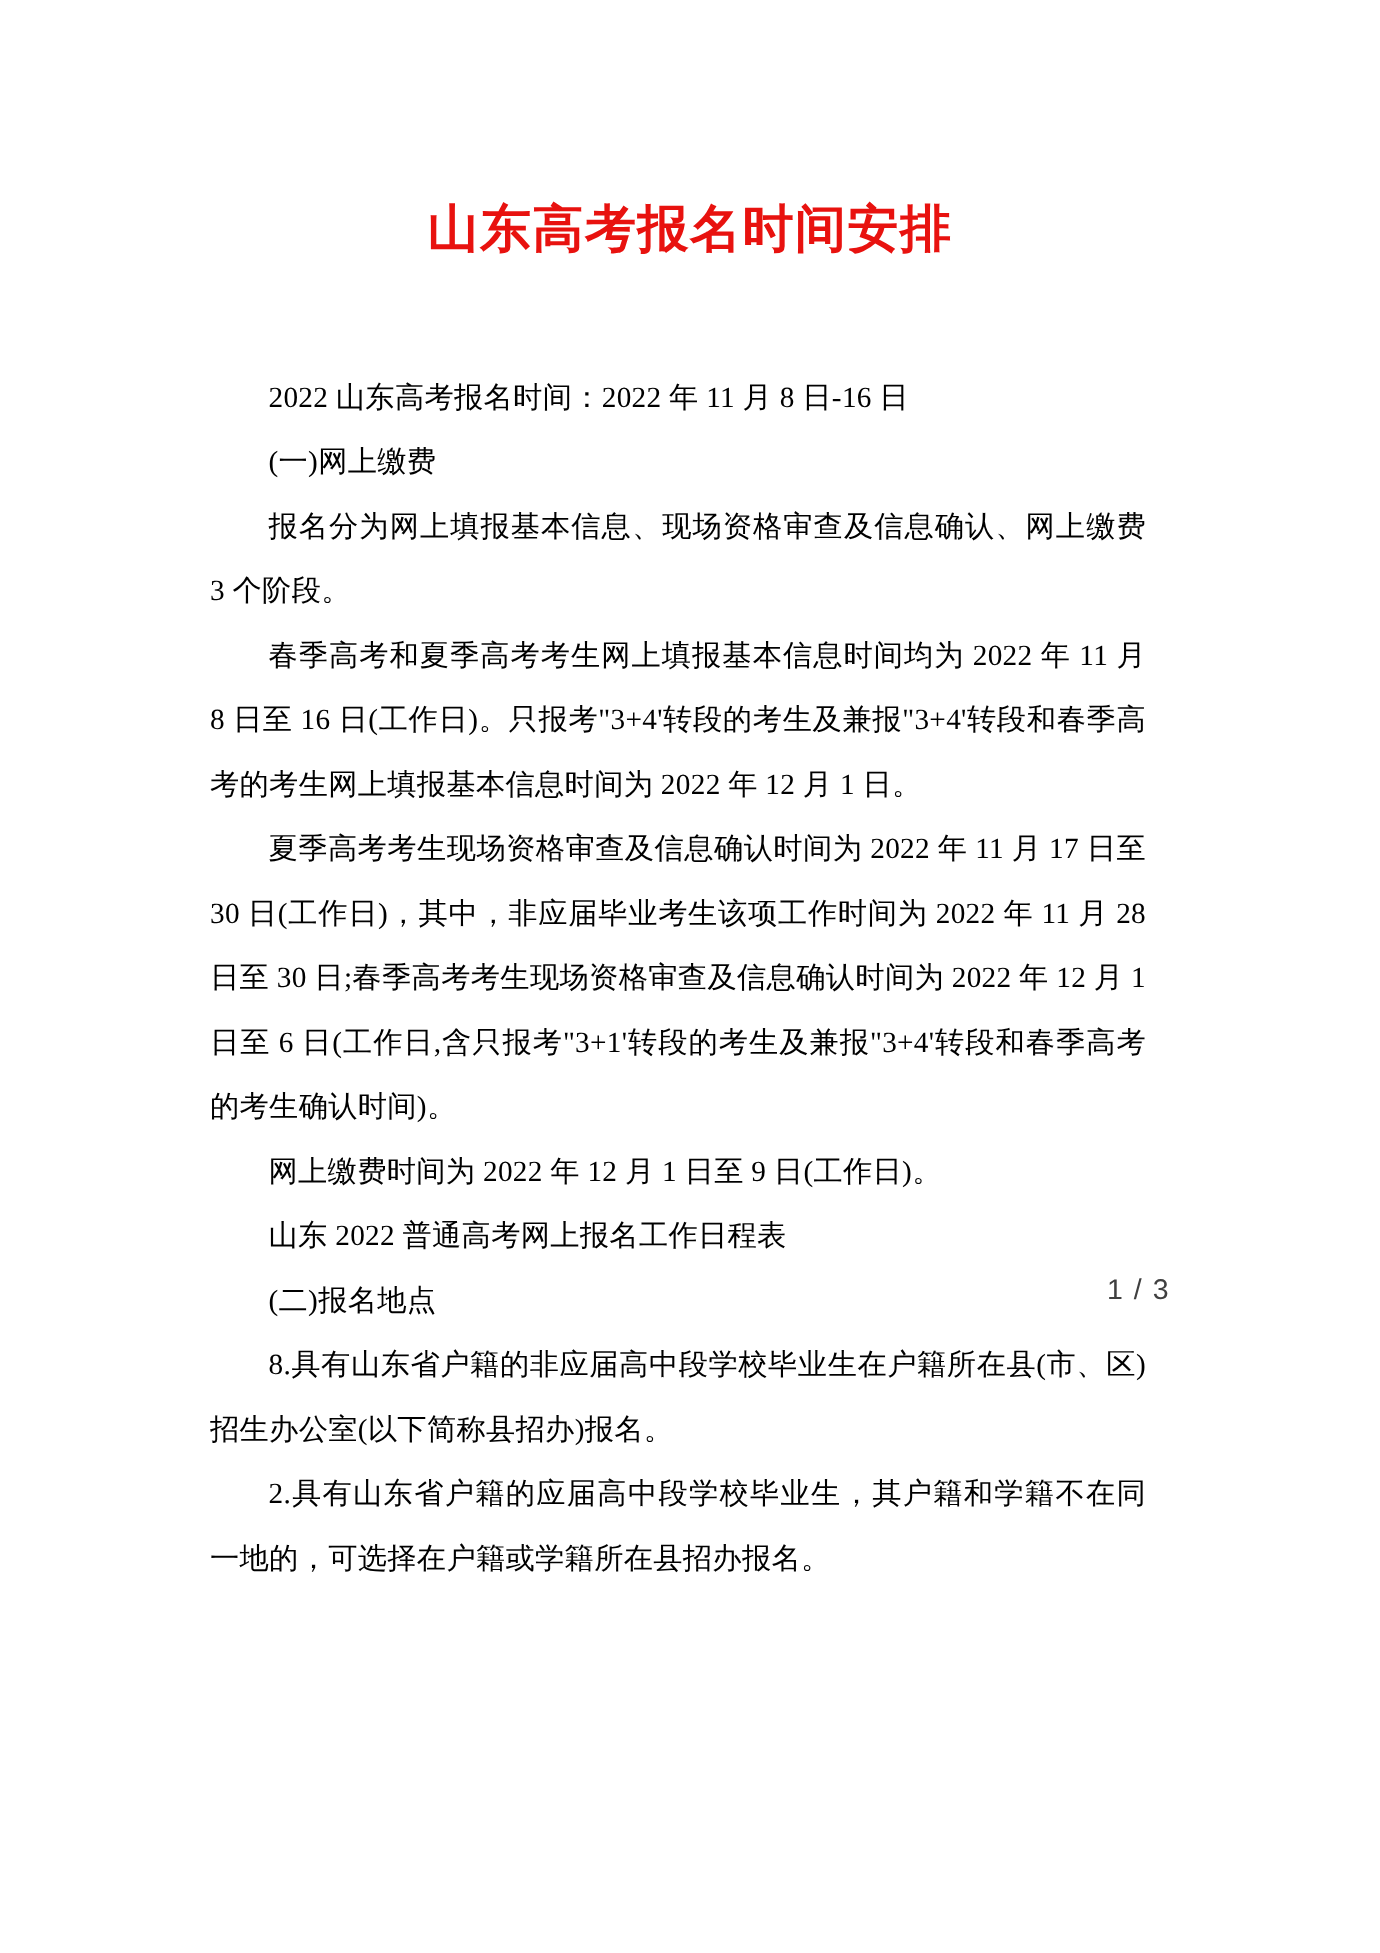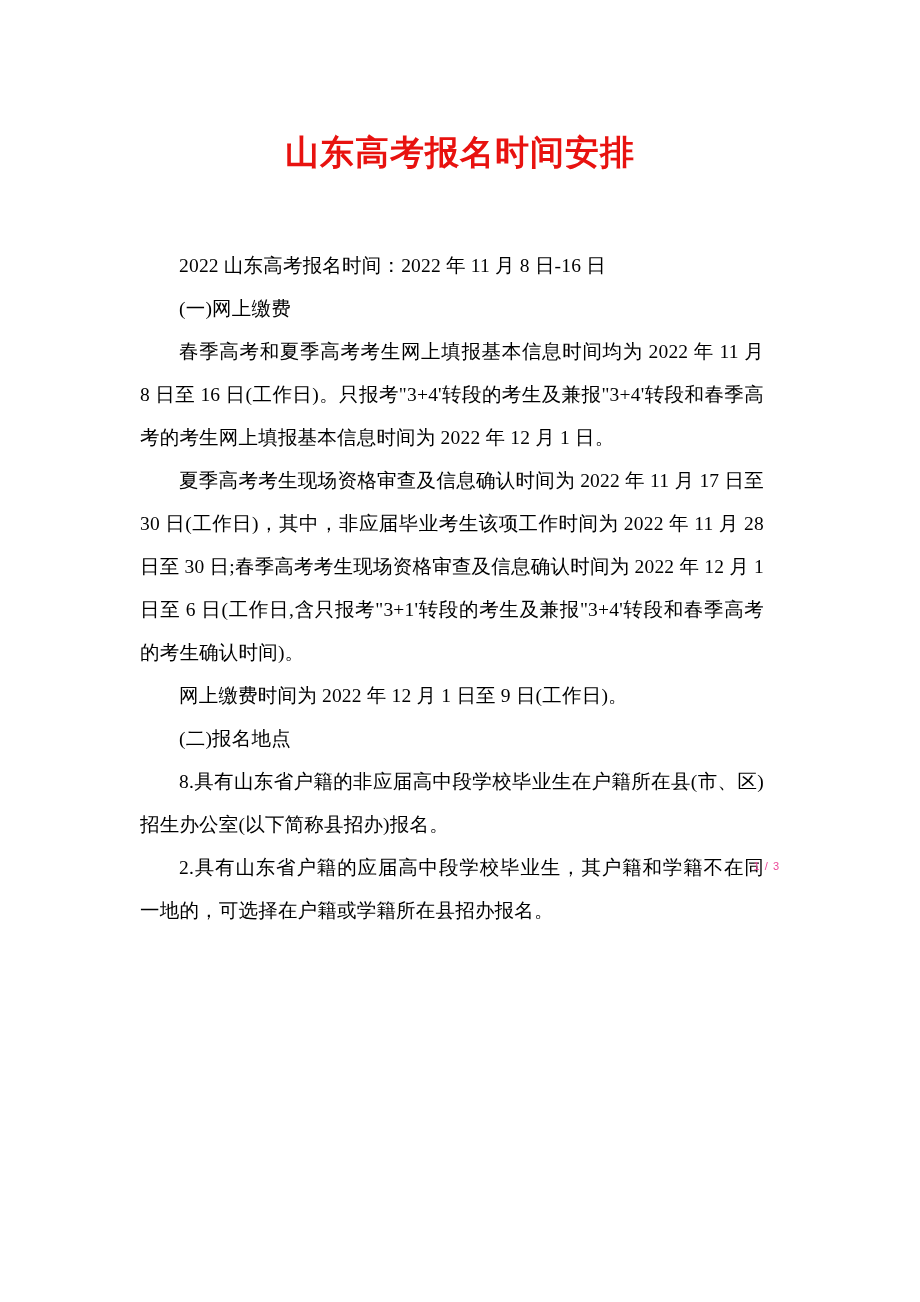--- a/index.html
+++ b/index.html
@@ -40,39 +40,41 @@
     line-height: 43px;
     margin: 0 16px 0 0;
     text-indent: 2em;
     text-align: justify;
     letter-spacing: 0.2px;
   }
   .page-number {
     position: absolute;
     right: 140px;
     bottom: 82px;
-    font-size: 11px;
-    color: #ec4899;
+    font-size: 19px;
+    color: #404040;
     font-family: "Liberation Sans", "DejaVu Sans", sans-serif;
     letter-spacing: 1px;
   }
 </style>
 </head>
 <body>
 
 <div class="page">
 
   <h1 class="doc-title">山东高考报名时间安排</h1>
 
   <div class="body-block">
     <p class="para">2022 山东高考报名时间：2022 年 11 月 8 日-16 日</p>
     <p class="para">(一)网上缴费</p>
+    <p class="para">报名分为网上填报基本信息、现场资格审查及信息确认、网上缴费 3 个阶段。</p>
     <p class="para">春季高考和夏季高考考生网上填报基本信息时间均为 2022 年 11 月 8 日至 16 日(工作日)。只报考"3+4'转段的考生及兼报"3+4'转段和春季高考的考生网上填报基本信息时间为 2022 年 12 月 1 日。</p>
     <p class="para">夏季高考考生现场资格审查及信息确认时间为 2022 年 11 月 17 日至 30 日(工作日)，其中，非应届毕业考生该项工作时间为 2022 年 11 月 28 日至 30 日;春季高考考生现场资格审查及信息确认时间为 2022 年 12 月 1 日至 6 日(工作日,含只报考"3+1'转段的考生及兼报"3+4'转段和春季高考的考生确认时间)。</p>
     <p class="para">网上缴费时间为 2022 年 12 月 1 日至 9 日(工作日)。</p>
+    <p class="para">山东 2022 普通高考网上报名工作日程表</p>
     <p class="para">(二)报名地点</p>
     <p class="para">8.具有山东省户籍的非应届高中段学校毕业生在户籍所在县(市、区)招生办公室(以下简称县招办)报名。</p>
     <p class="para">2.具有山东省户籍的应届高中段学校毕业生，其户籍和学籍不在同一地的，可选择在户籍或学籍所在县招办报名。</p>
   </div>
 
   <div class="page-number">1 / 3</div>
 
 </div>
 
 </body></html>

